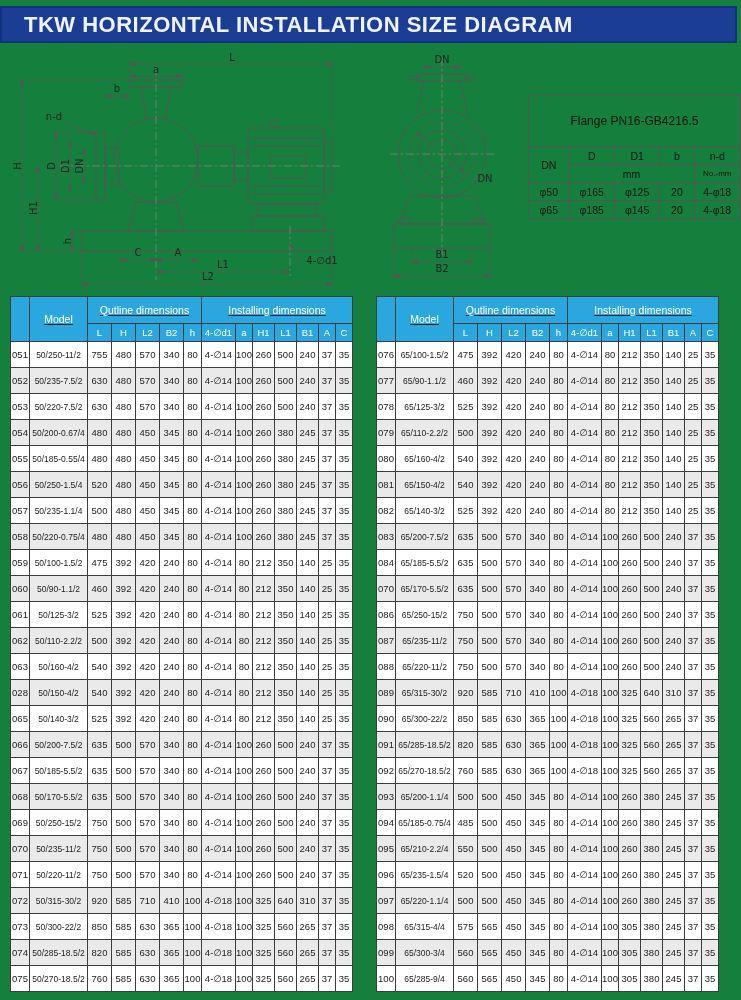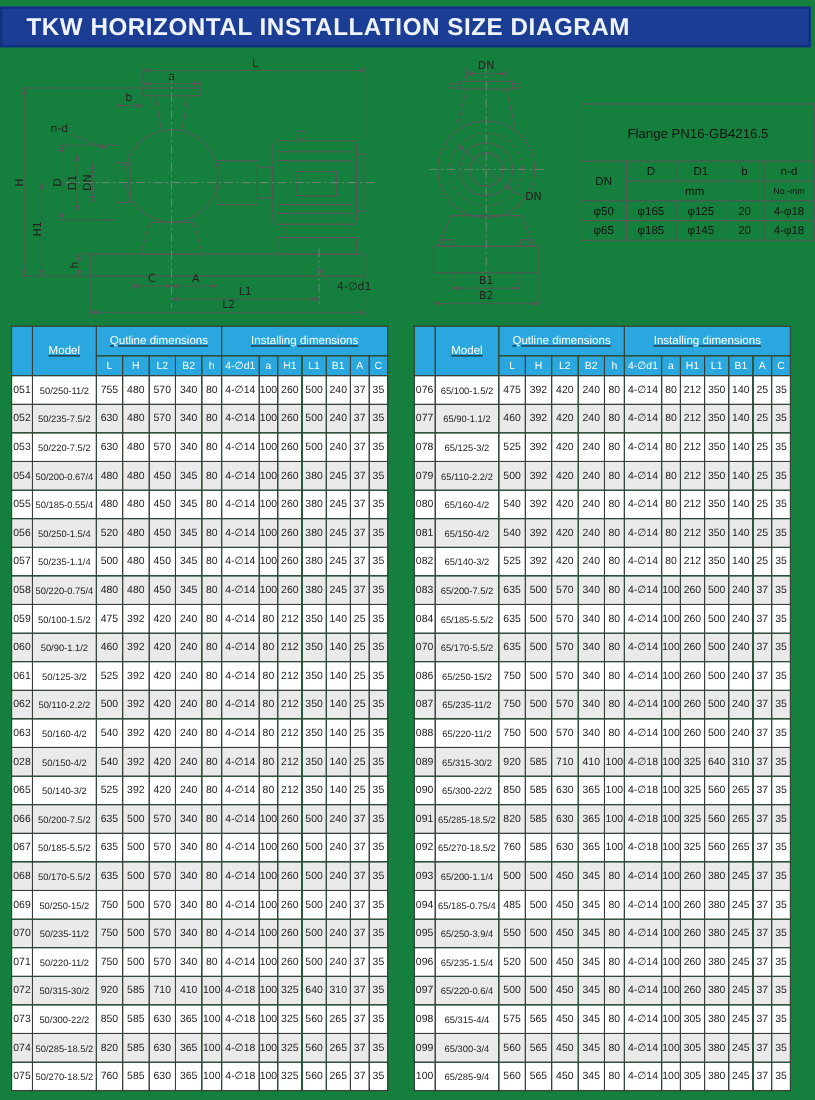--- a/index.html
+++ b/index.html
@@ -994,21 +994,21 @@
             <td>4-∅14</td>
             <td>100</td>
             <td>260</td>
             <td>380</td>
             <td>245</td>
             <td>37</td>
             <td>35</td>
           </tr>
           <tr class="alt">
             <td>095</td>
-            <td class="model">65/250-3.9/4</td>
+            <td class="model">65/210-2.2/4</td>
             <td>550</td>
             <td>500</td>
             <td>450</td>
             <td>345</td>
             <td>80</td>
             <td>4-∅14</td>
             <td>100</td>
             <td>260</td>
             <td>380</td>
             <td>245</td>
@@ -1026,21 +1026,21 @@
             <td>4-∅14</td>
             <td>100</td>
             <td>260</td>
             <td>380</td>
             <td>245</td>
             <td>37</td>
             <td>35</td>
           </tr>
           <tr class="alt">
             <td>097</td>
-            <td class="model">65/220-0.6/4</td>
+            <td class="model">65/220-1.1/4</td>
             <td>500</td>
             <td>500</td>
             <td>450</td>
             <td>345</td>
             <td>80</td>
             <td>4-∅14</td>
             <td>100</td>
             <td>260</td>
             <td>380</td>
             <td>245</td>

